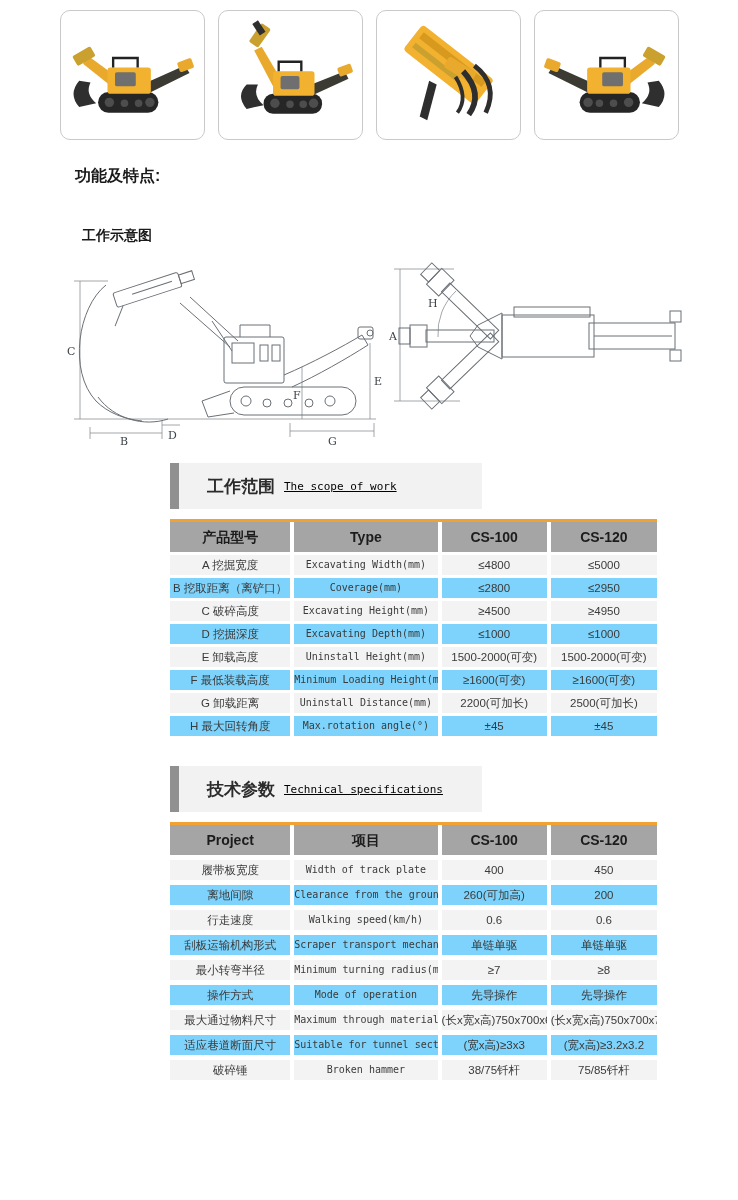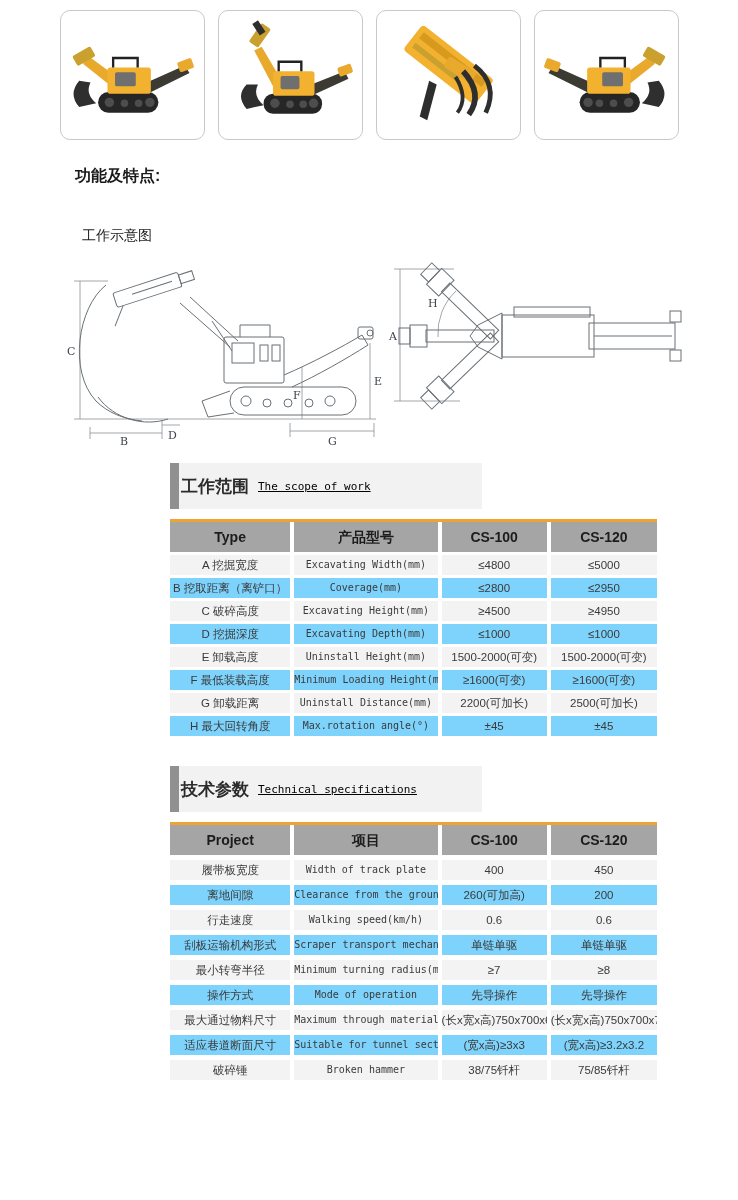--- a/index.html
+++ b/index.html
@@ -16,32 +16,32 @@
   }
   .photo svg{width:132px;height:114px;}
   
   .features{margin:26px 70px 18px 75px;}
   .features h2{font-size:16px;font-weight:bold;color:#1a1a1a;margin:0 0 14px 0;}
   .features p{
     font-size:13px;line-height:1.62;margin:0;text-indent:2em;color:#333;
     text-align:justify;
   }
   
-  .diagram-heading{margin:40px 0 6px 82px;font-size:14px;font-weight:normal;color:#1a1a1a;}
+  .diagram-heading{margin:40px 0 6px 82px;font-size:14px;font-weight:bold;color:#1a1a1a;}
   .diagrams{display:flex;margin:0 0 0 62px;align-items:flex-start;}
   .diagrams svg{display:block;}
   .dwg{stroke:#6a7076;fill:none;stroke-width:1;}
   .dim{stroke:#8a9096;fill:none;stroke-width:0.8;}
   .dwg-label{fill:#3c4248;font-size:11px;font-family:"DejaVu Serif",serif;}
   
   .section-block{margin-left:170px;width:487px;}
   .section-header{
     margin-top:14px;width:312px;height:46px;background:#f2f2f2;
     border-left:9px solid #909090;display:flex;align-items:center;
-    padding-left:2px;box-sizing:border-box;gap:9px;
+    padding-left:28px;box-sizing:border-box;gap:9px;
   }
   .section-header .zh{font-size:17px;font-weight:bold;color:#2b2b2b;}
   .section-header .en{
     font-size:11px;color:#000000;font-family:"DejaVu Sans Mono",monospace;text-decoration:underline;
   }
   .mt34{margin-top:30px;}
   
   .tbl{
     margin-top:10px;border-top:3px solid #F0A232;
     display:grid;grid-template-columns:120fr 143fr 105fr 106fr;
@@ -222,22 +222,22 @@
     <text class="dwg-label" x="44" y="54">H</text>
   </svg>
 </div>
 
 <div class="section-block">
   <div class="section-header">
     <span class="zh">工作范围</span>
     <span class="en">The scope of work</span>
   </div>
   <div class="tbl">
+      <div class="th c0">产品型号</div>
       <div class="th c1">Type</div>
-      <div class="th c0">产品型号</div>
       <div class="th c2">CS-100</div>
       <div class="th c3">CS-120</div>
       <div class="td c0">A 挖掘宽度</div>
       <div class="td c1">Excavating Width(mm)</div>
       <div class="td c2">≤4800</div>
       <div class="td c3">≤5000</div>
       <div class="td c0 alt">B 挖取距离（离铲口）</div>
       <div class="td c1 alt">Coverage(mm)</div>
       <div class="td c2 alt">≤2800</div>
       <div class="td c3 alt">≤2950</div>

